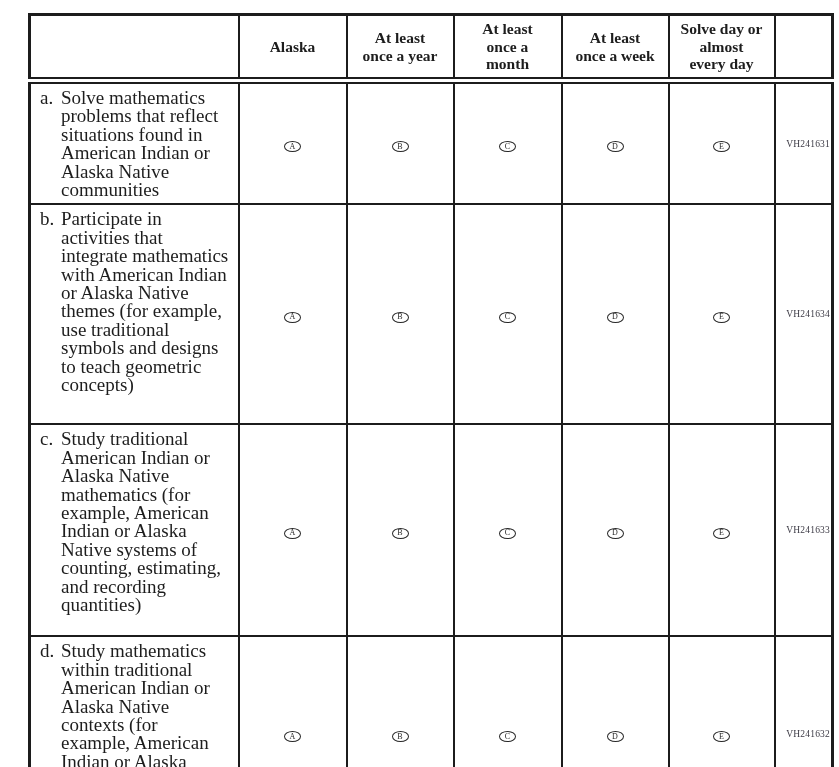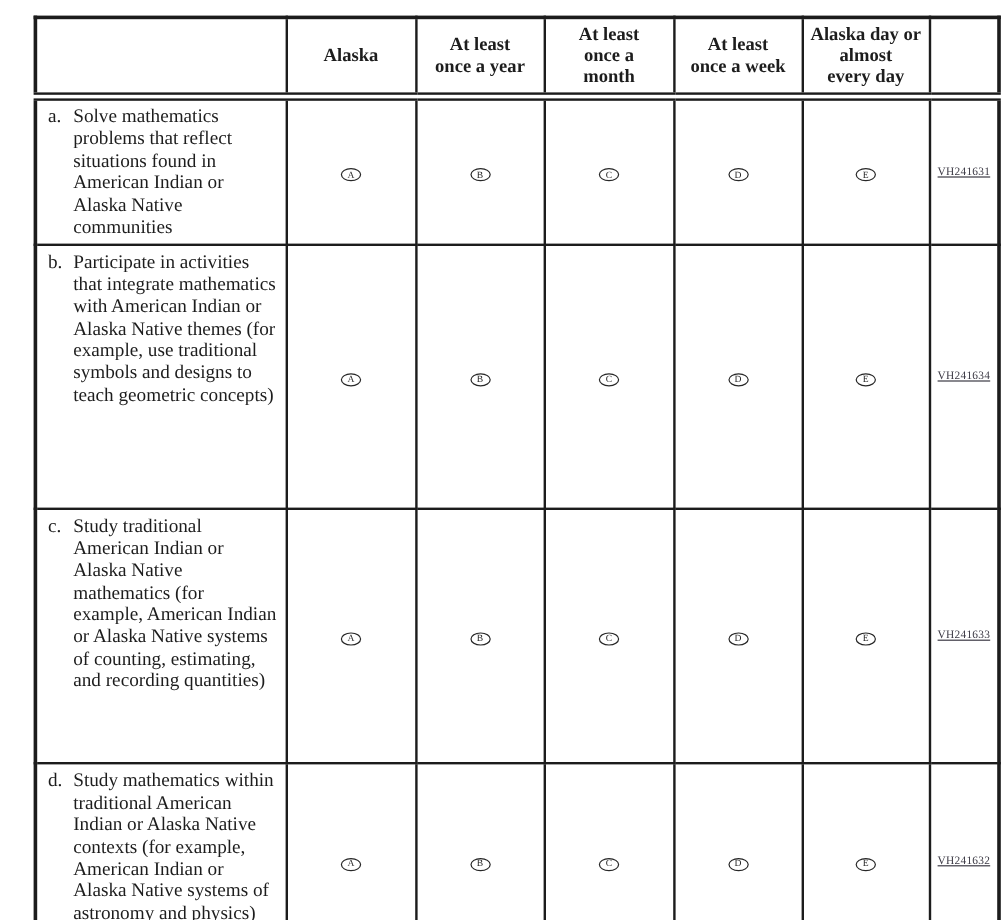--- a/index.html
+++ b/index.html
@@ -42,21 +42,21 @@
   tr.row-header { height: 66px; }
   tr.row-a { height: 119px; }
   tr.row-b { height: 220px; }
   tr.row-c { height: 212px; }
   tr.row-d { height: 164px; margin-top: 48px; }
 
   td.stem {
     vertical-align: top;
     text-align: left;
     padding: 5px 3px 4px 9px;
-    font-size: 16px;
+    font-size: 19px;
     line-height: 18.4px;
   }
   td.stem .lab {
     display: inline-block;
     width: 21px;
     vertical-align: top;
   }
   td.stem .txt {
     display: inline-block;
     width: 170px;
@@ -75,27 +75,26 @@
     border: 1.4px solid #272727;
     border-radius: 50%;
     font-size: 8px;
     line-height: 1;
     color: #272727;
     background: #ffffff;
     box-sizing: border-box;
     cursor: pointer;
   }
   td.code {
-    text-align: center;
+    text-align: right;
     vertical-align: middle;
     font-size: 9.5px;
     letter-spacing: 0.2px;
     color: #3c3a45;
     padding: 0 1px;
-    text-decoration: underline;
   }
 </style>
 </head>
 <body>
 
 <table class="grid">
   <colgroup>
     <col style="width:209px">
     <col style="width:108px">
     <col style="width:107px">
@@ -108,21 +107,21 @@
     <tr class="row-header">
       <th></th>
       <th>Alaska</th>
       <th>At least
 once a year</th>
       <th>At least
 once a
 month</th>
       <th>At least
 once a week</th>
-      <th>Alaska day or
+      <th>Solve day or
 almost
 every day</th>
       <th></th>
     </tr>
   </thead>
   <tbody>
     <tr class="row-a">
       <td class="stem">
         <span class="lab">a.</span><span class="txt">Solve mathematics problems that reflect situations found in American Indian or Alaska Native communities</span>
       </td>

